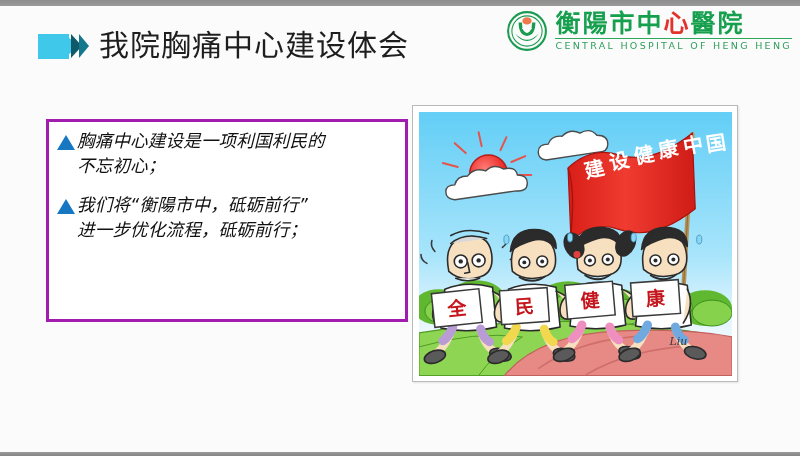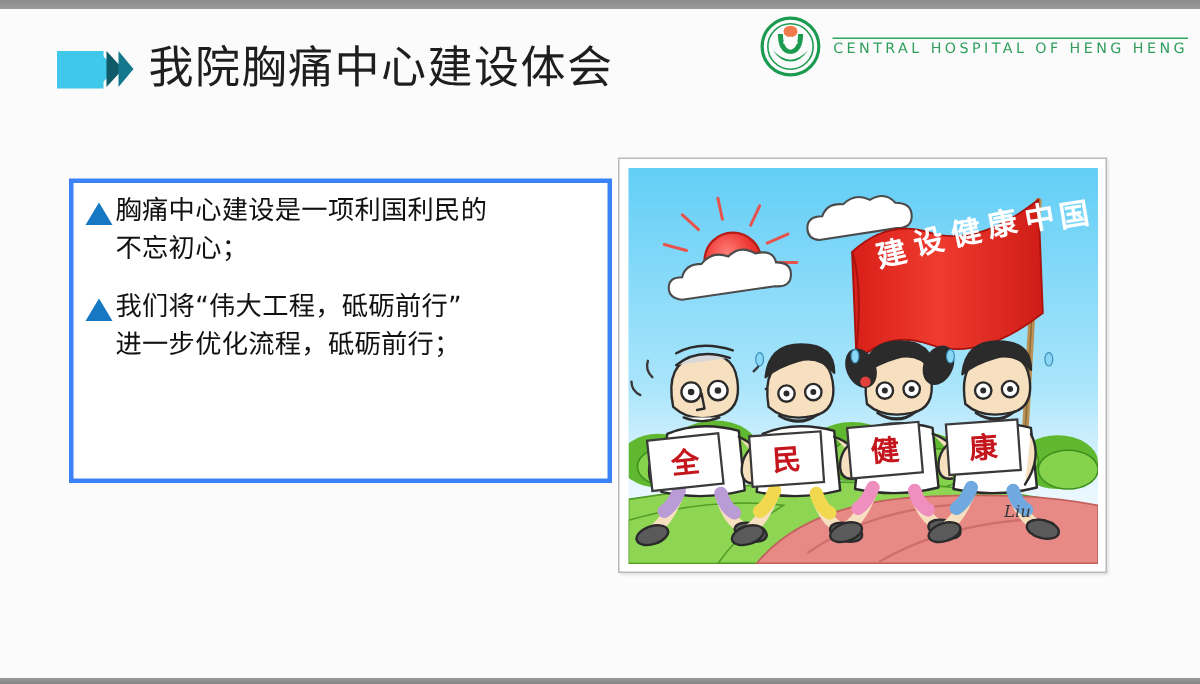--- a/index.html
+++ b/index.html
@@ -138,23 +138,24 @@
     transform: scaleX(1.0);
   }
 
   
   .redbox {
     position: absolute;
     left: 46px;
     top: 113px;
     width: 362px;
     height: 203px;
-    border: 3px solid #3b82f6;
+    border: 3px solid #a21caf;
     background: #ffffff;
     box-sizing: border-box;
+    font-style: italic;
   }
   .bullets {
     padding: 7px 6px 0 8px;
   }
   .bullet {
     display: flex;
     align-items: flex-start;
     margin-bottom: 14px;
   }
   .bullet:last-child { margin-bottom: 0; }
@@ -220,40 +221,41 @@
         <svg viewBox="0 0 100 100" xmlns="http://www.w3.org/2000/svg">
           <circle cx="50" cy="50" r="45" fill="none" stroke="#1a9b4f" stroke-width="5"></circle>
           <circle cx="50" cy="50" r="36" fill="none" stroke="#1a9b4f" stroke-width="2.5"></circle>
           <path d="M22 56 Q50 86 78 56 Q66 74 50 74 Q34 74 22 56 Z" fill="#1a9b4f"></path>
           <path d="M30 30 Q30 60 50 62 Q70 60 70 30 L62 30 Q62 53 50 55 Q38 53 38 30 Z" fill="#1a9b4f"></path>
           <ellipse cx="50" cy="26" rx="11" ry="9" fill="#f07a4b"></ellipse>
           <path d="M40 44 h20 M50 36 v16" stroke="#ffffff" stroke-width="3.5" stroke-linecap="round"></path>
         </svg>
       </div>
       <div class="logo-words">
+        <div class="logo-cn"><span>衡陽市中</span><span class="heart">心</span><span>醫院</span></div>
         <div class="logo-rule"></div>
         <div class="logo-en">CENTRAL HOSPITAL OF HENG HENG</div>
       </div>
     </div>
 
     <div class="redbox">
       <div class="bullets">
 
         <div class="bullet">
           <div class="tri"></div>
           <div class="bullet-lines">
             <span class="ln">胸痛中心建设是一项利国利民的</span>
             <span class="ln">不忘初心；</span>
           </div>
         </div>
 
         <div class="bullet">
           <div class="tri"></div>
           <div class="bullet-lines">
-            <span class="ln">我们将“伟大工程，砥砺前行”</span>
+            <span class="ln">我们将“衡陽市中，砥砺前行”</span>
             <span class="ln">进一步优化流程，砥砺前行；</span>
           </div>
         </div>
 
 
       </div>
     </div>
 
     <div class="pic-frame">
       <div class="pic">

